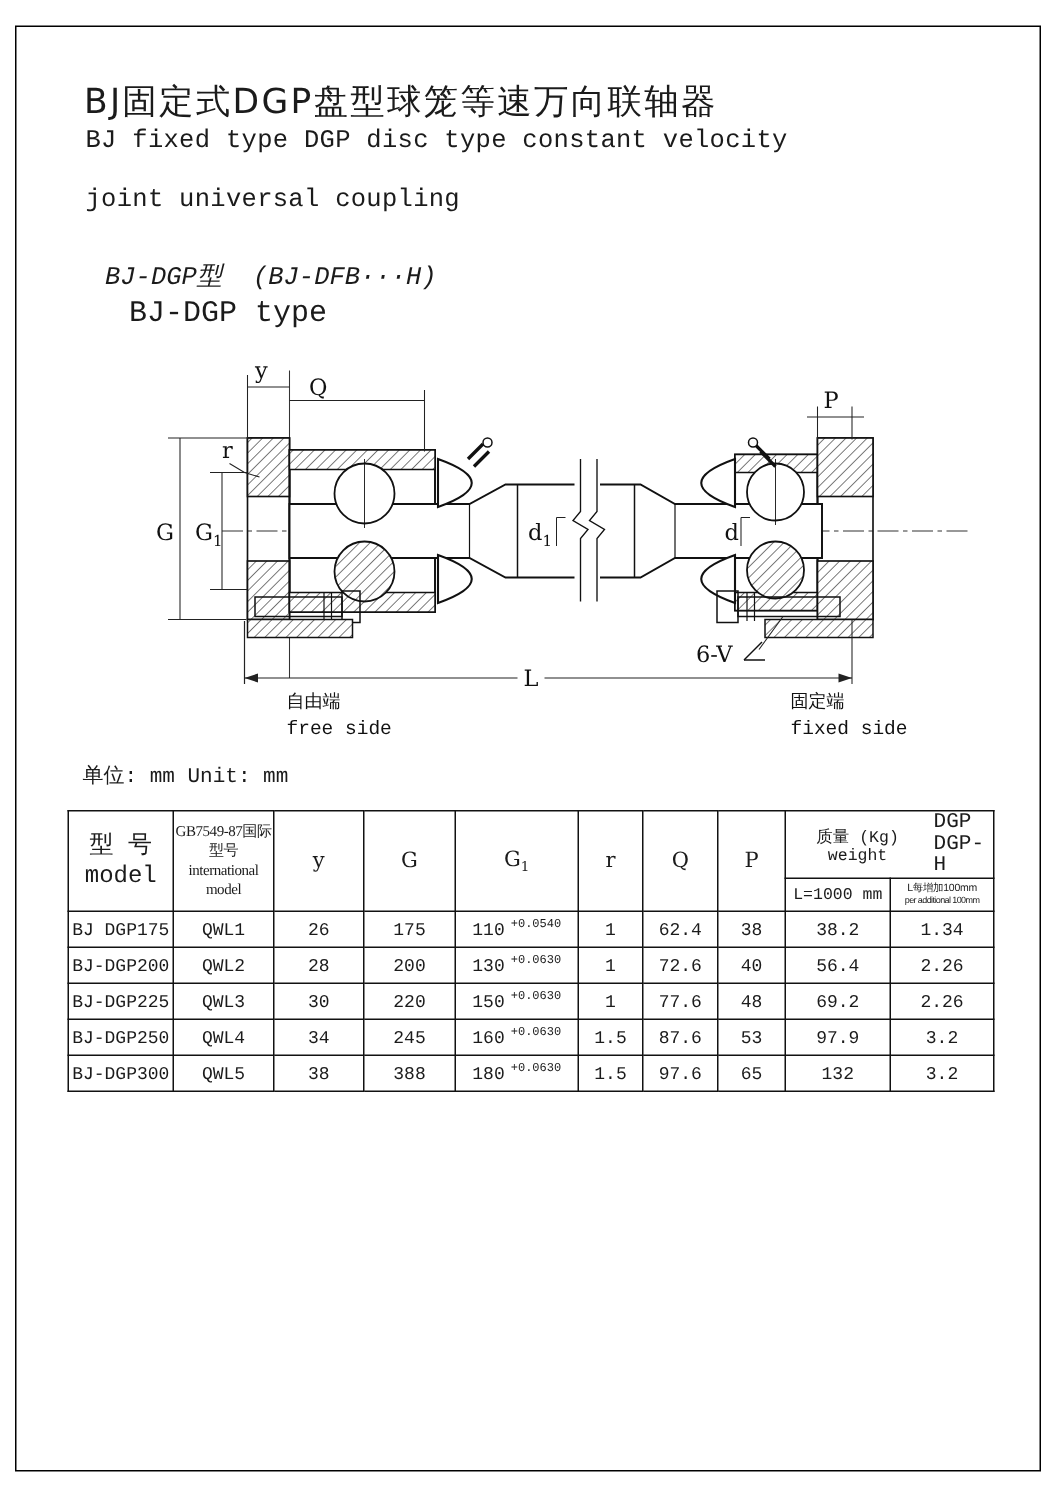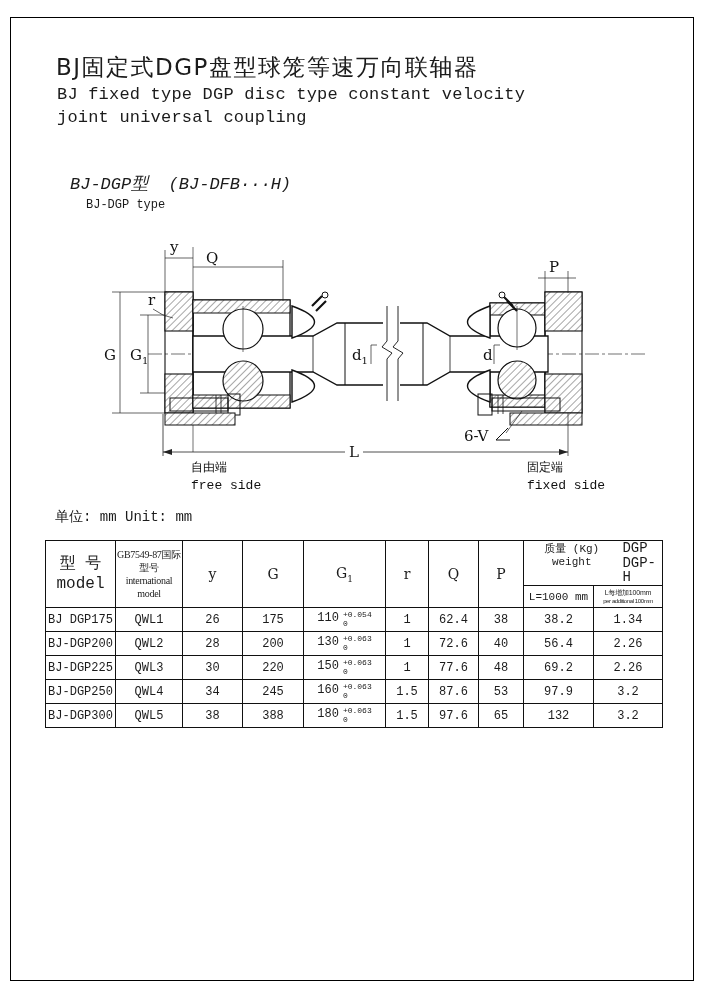--- a/index.html
+++ b/index.html
@@ -1,43 +1,43 @@
 <!DOCTYPE html>
 <html><head>
 <meta charset="utf-8">
 <style>
   html,body{margin:0;padding:0;background:#fff;}
   body{width:706px;height:1000px;position:relative;font-family:"Liberation Sans",sans-serif;color:#1b1b1b;overflow:hidden;}
   .frame{position:absolute;left:10px;top:17px;width:682px;height:962px;border:1.6px solid #000;}
   .title-cn{position:absolute;left:56px;top:52px;font-size:23px;letter-spacing:1.5px;font-family:"DejaVu Sans",sans-serif;}
   .title-en{position:absolute;left:57px;font-size:17px;font-family:"Liberation Mono",monospace;letter-spacing:.2px;}
-  .t-en1{top:85px;} .t-en2{top:108px;}
+  .t-en1{top:85px;} .t-en2{top:124px;}
   .sub-cn{position:absolute;left:70px;top:172px;font-size:17px;font-family:"Liberation Mono","DejaVu Sans",monospace;white-space:pre;font-style:italic;}
-  .sub-en{position:absolute;left:86px;top:198px;font-size:12px;font-family:"Liberation Mono",monospace;}
+  .sub-en{position:absolute;left:86px;top:198px;font-size:20px;font-family:"Liberation Mono",monospace;}
   .unit{position:absolute;left:55px;top:508px;font-size:14px;font-family:"Liberation Mono","DejaVu Sans",monospace;}
   svg{position:absolute;left:0;top:0;}
   svg text{font-family:"DejaVu Serif",serif;font-size:15px;fill:#111;stroke:none;}
   svg .cnl{font-family:"DejaVu Sans",sans-serif;font-size:12px;}
   svg .enl{font-family:"Liberation Mono",monospace;font-size:13px;}
   table.spec{position:absolute;left:45px;top:540px;width:617px;border-collapse:collapse;table-layout:fixed;}
   table.spec th,table.spec td{border:1.2px solid #111;padding:0;text-align:center;vertical-align:middle;font-weight:normal;overflow:hidden;}
   tr.h1{height:27px;} tr.h2{height:22px;} tr.dr{height:24px;}
   .hdr-model{font-size:16px;line-height:1.25;font-family:"Liberation Mono","DejaVu Sans",monospace;}
   .hdr-intl{font-size:10px;line-height:1.3;letter-spacing:-.3px;font-family:Liberation Serif, serif;}
   .hdr-letter{font-size:14px;font-family:"DejaVu Serif",serif;}
   .hdr-letter sub{font-size:9px;}
-  .hdr-weight{display:flex;justify-content:center;gap:3px;font-size:11px;font-family:"Liberation Mono","DejaVu Sans",monospace;}
+  .hdr-weight{display:flex;align-items:center;justify-content:center;gap:3px;font-size:11px;font-family:"Liberation Mono","DejaVu Sans",monospace;}
   .wstack{display:flex;flex-direction:column;font-size:14px;line-height:1.05;text-align:left;}
   .hdr-sub1{font-size:11px;font-family:"Liberation Mono",monospace;}
   .hdr-sub2{font-size:7px;line-height:1.35;letter-spacing:-.2px;font-family:Liberation Sans, sans-serif;}
   .hdr-sub2 .l2{font-size:6px;letter-spacing:-.4px;}
   td.d{font-size:12px;font-family:"Liberation Mono",monospace;}
   .tolwrap{display:inline-flex;align-items:flex-start;font-family:"Liberation Mono",monospace;}
   .tolwrap .base{font-size:12px;}
-  .tstack{display:inline-flex;flex-direction:column;margin-left:4px;font-size:8px;line-height:1.05;text-align:left;}
+  .tstack{display:inline-flex;flex-direction:row;margin-left:4px;font-size:8px;line-height:1.05;text-align:left;}
 </style>
 </head>
 <body>
 
 <div class="frame"></div>
 
 <div class="title-cn">BJ固定式DGP盘型球笼等速万向联轴器</div>
 <div class="title-en t-en1">BJ fixed type DGP disc type constant velocity</div>
 <div class="title-en t-en2">joint universal coupling</div>
 <div class="sub-cn">BJ-DGP型  (BJ-DFB···H)</div>

